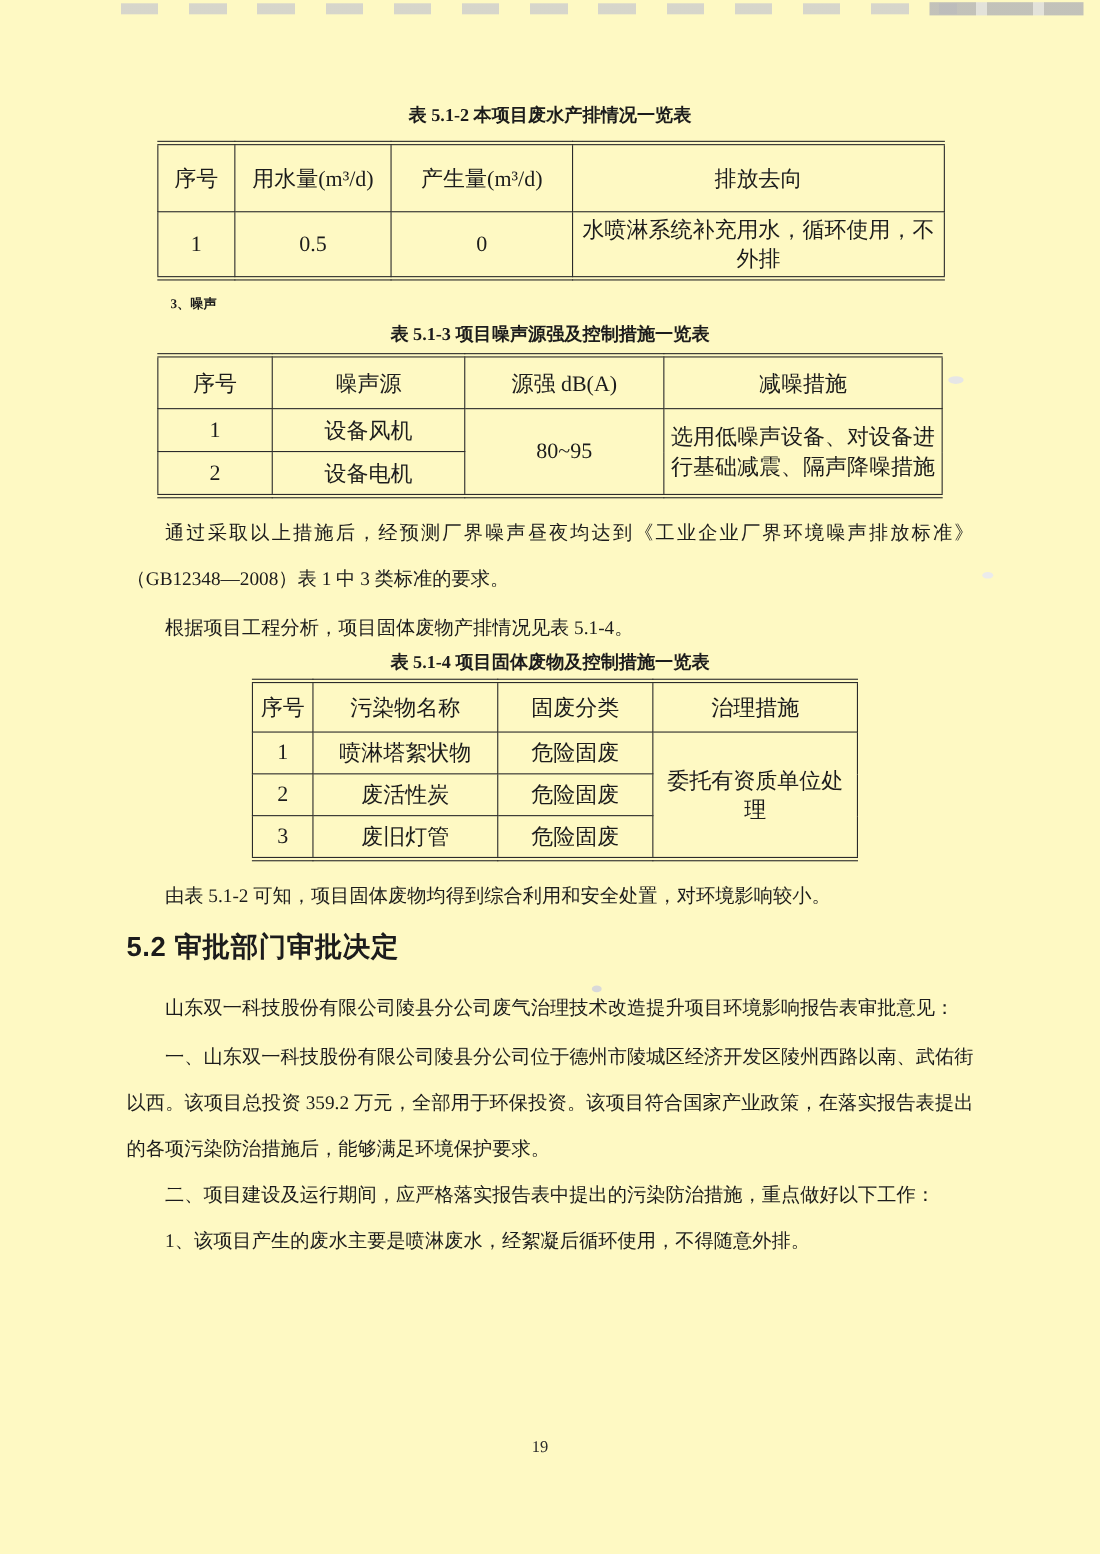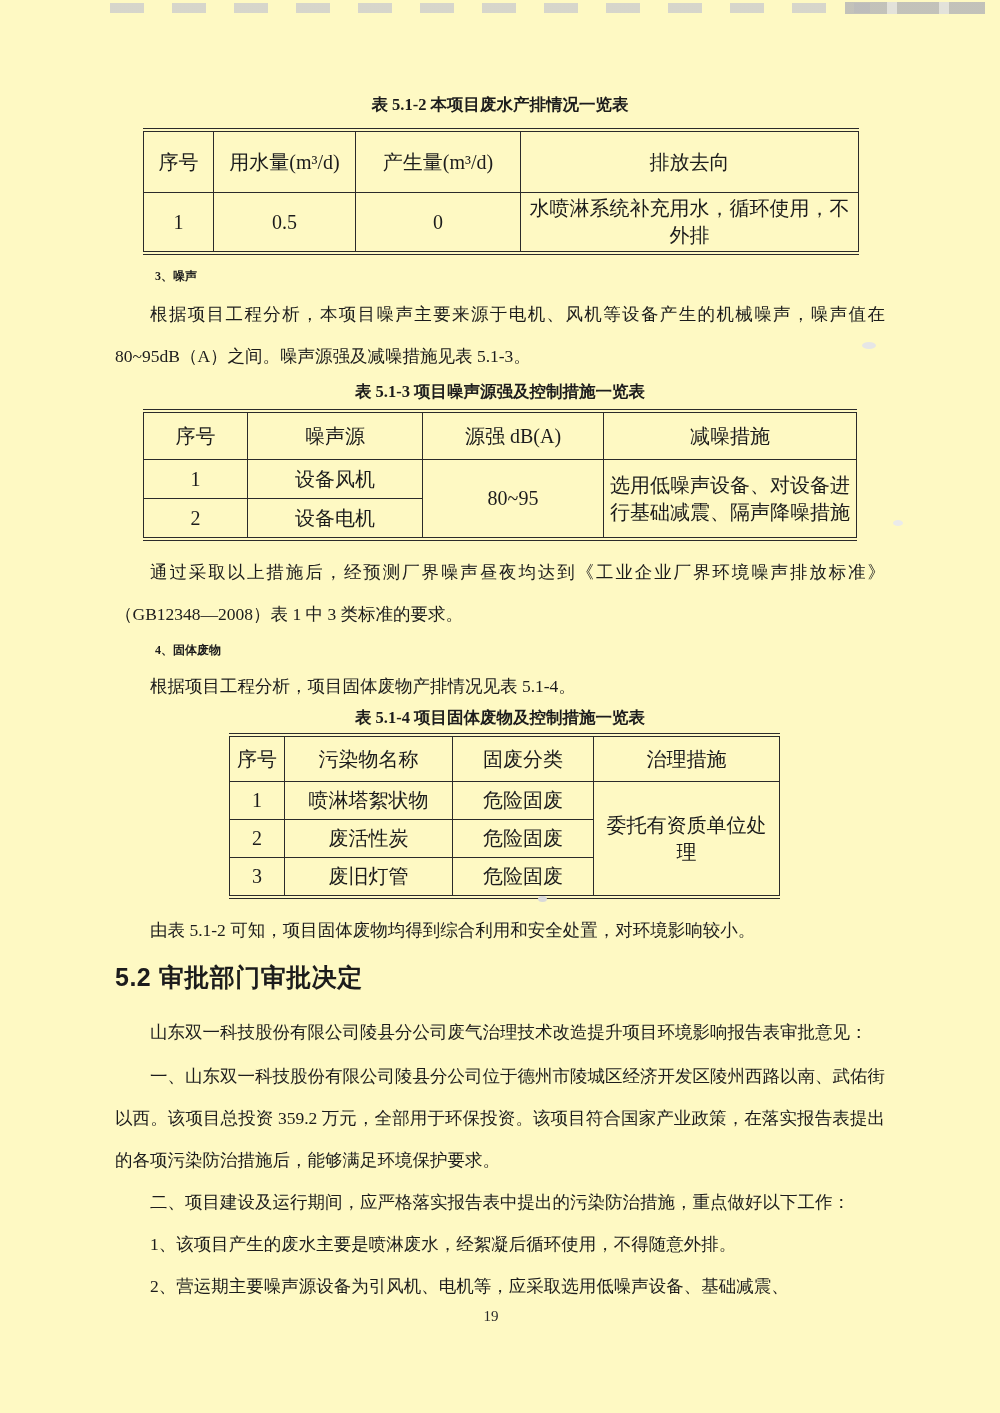--- a/index.html
+++ b/index.html
@@ -114,21 +114,20 @@
           <td>1</td>
           <td>0.5</td>
           <td>0</td>
           <td>水喷淋系统补充用水，循环使用，不外排</td>
         </tr>
       </tbody>
     </table>
 
     <div class="h-sub h-noise">3、噪声</div>
 
-    <p class="para mt4">根据项目工程分析，本项目噪声主要来源于电机、风机等设备产生的机械噪声，噪声值在 80~95dB（A）之间。噪声源强及减噪措施见表 5.1-3。</p>
 
     <div class="caption cap2">表 5.1-3 项目噪声源强及控制措施一览表</div>
 
     <table class="t2">
       <colgroup>
           <col style="width:104px">
           <col style="width:175px">
           <col style="width:181px">
           <col style="width:253px">
         </colgroup>
@@ -149,21 +148,20 @@
         </tr>
         <tr>
           <td>2</td>
           <td>设备电机</td>
         </tr>
       </tbody>
     </table>
 
     <p class="para mt10">通过采取以上措施后，经预测厂界噪声昼夜均达到《工业企业厂界环境噪声排放标准》（GB12348—2008）表 1 中 3 类标准的要求。</p>
 
-    <div class="h-sub h-solid">4、固体废物</div>
 
     <p class="para mt2">根据项目工程分析，项目固体废物产排情况见表 5.1-4。</p>
 
     <div class="caption cap3">表 5.1-4 项目固体废物及控制措施一览表</div>
 
     <table class="t3">
       <colgroup>
           <col style="width:55px">
           <col style="width:168px">
           <col style="width:141px">
@@ -202,19 +200,18 @@
     <div class="h-main">5.2 审批部门审批决定</div>
 
     <p class="para mt16">山东双一科技股份有限公司陵县分公司废气治理技术改造提升项目环境影响报告表审批意见：</p>
 
     <p class="para mt2">一、山东双一科技股份有限公司陵县分公司位于德州市陵城区经济开发区陵州西路以南、武佑街以西。该项目总投资 359.2 万元，全部用于环保投资。该项目符合国家产业政策，在落实报告表提出的各项污染防治措施后，能够满足环境保护要求。</p>
 
     <p class="para">二、项目建设及运行期间，应严格落实报告表中提出的污染防治措施，重点做好以下工作：</p>
 
     <p class="para single">1、该项目产生的废水主要是喷淋废水，经絮凝后循环使用，不得随意外排。</p>
 
-    <p class="para single">2、营运期主要噪声源设备为引风机、电机等，应采取选用低噪声设备、基础减震、</p>
 
   </div>
 
   <div class="page-number">19</div>
 
 </div>
 
 </body></html>

